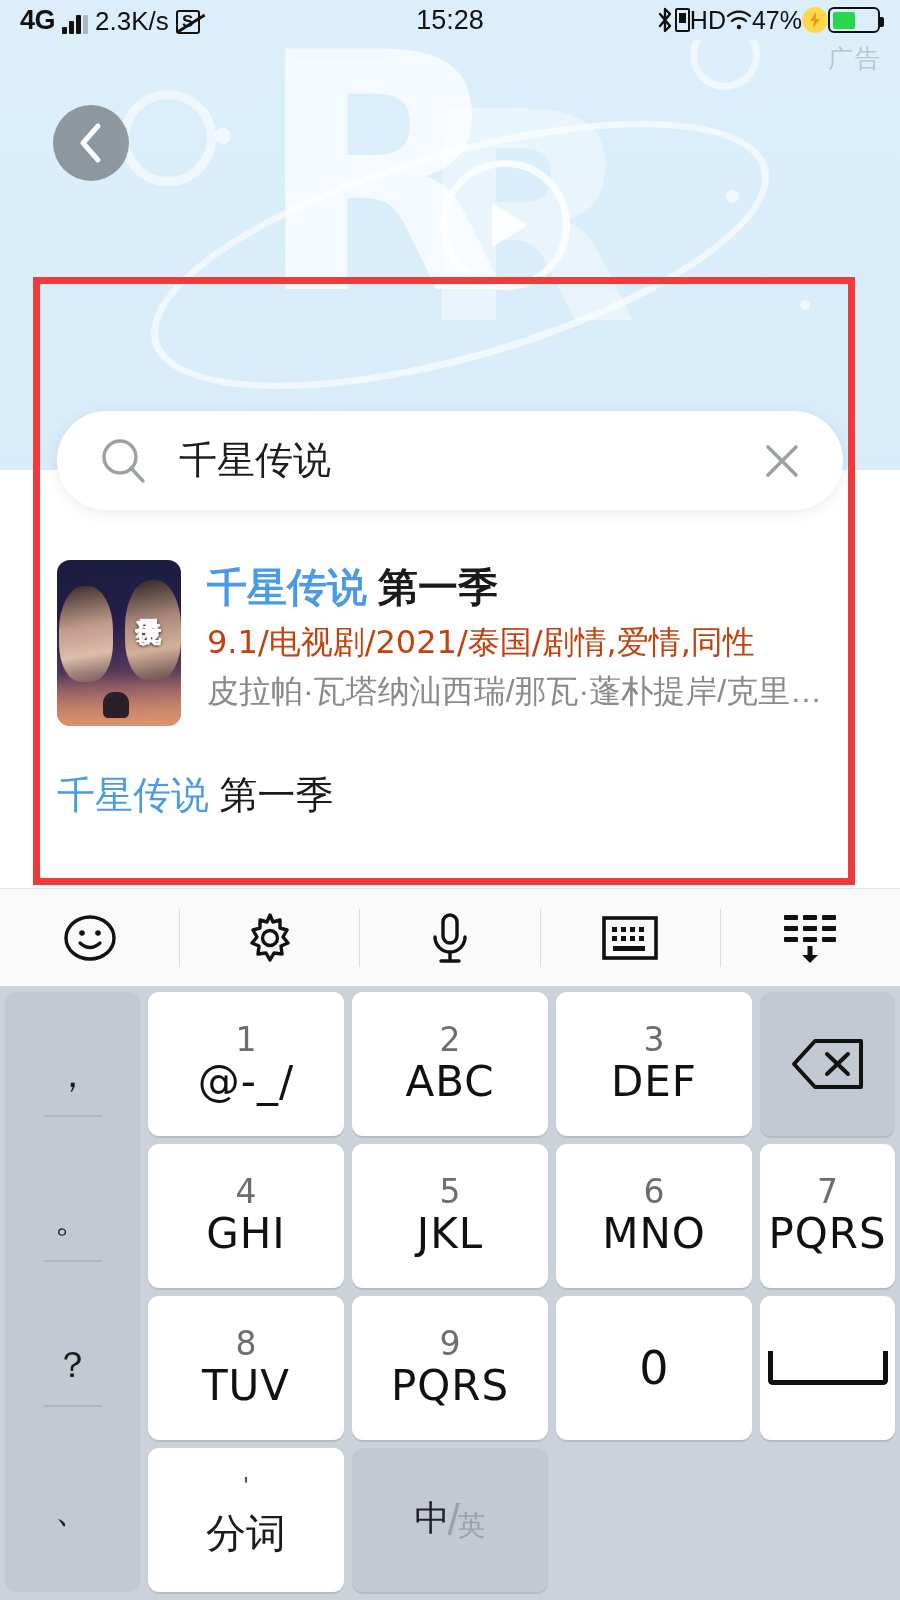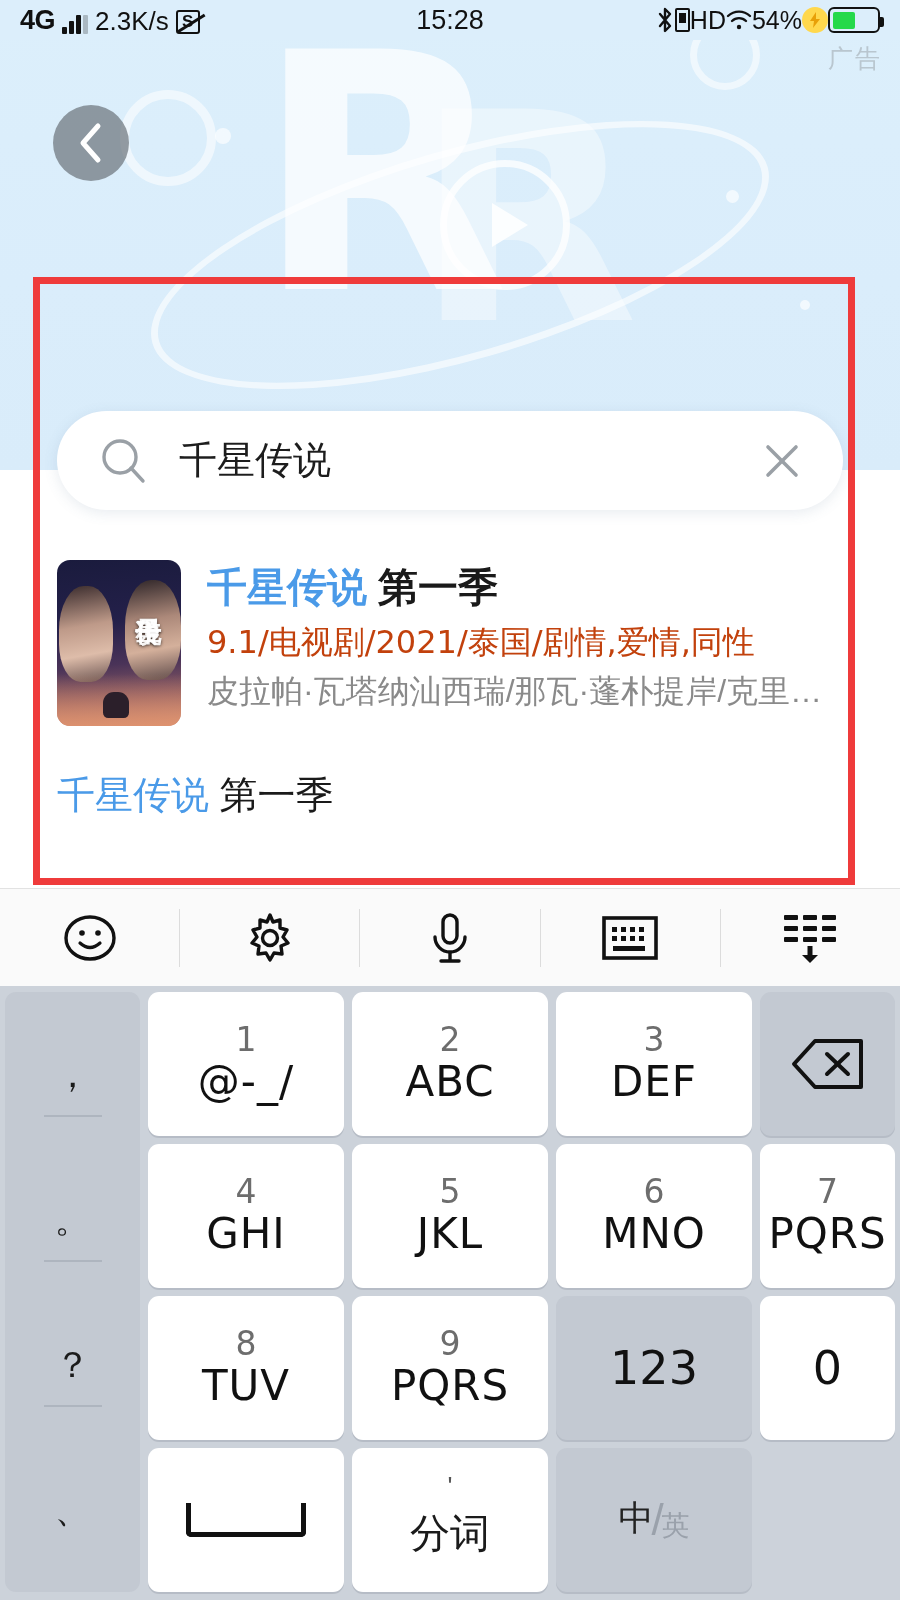--- a/index.html
+++ b/index.html
@@ -309,21 +309,21 @@
       </span>
       <span class="ic-simcard"></span>
       <span class="sb-hd">HD</span>
       <span class="ic-wifi">
         <svg width="26" height="22" viewBox="0 0 26 22">
           <path d="M2 7 A16 16 0 0 1 24 7" fill="none" stroke="#111" stroke-width="2.4" stroke-linecap="round"></path>
           <path d="M6 12 A10 10 0 0 1 20 12" fill="none" stroke="#111" stroke-width="2.4" stroke-linecap="round"></path>
           <circle cx="13" cy="18" r="2.2" fill="#111"></circle>
         </svg>
       </span>
-      <span class="sb-pct">54%</span>
+      <span class="sb-pct">47%</span>
       <span class="ic-bolt">
         <svg width="14" height="18" viewBox="0 0 14 18">
             <path d="M8 1 L2 10 L6 10 L5 17 L12 8 L8 8 Z" fill="#e8a008"></path>
           </svg>
       </span>
       <span class="ic-batt">
           <span></span>
         </span>
     </div>
   </div>
@@ -451,23 +451,20 @@
         <span class="alpha">PQRS</span>
       </div>
       <div class="key">
         <span class="num">8</span>
         <span class="alpha">TUV</span>
       </div>
       <div class="key">
         <span class="num">9</span>
         <span class="alpha">PQRS</span>
       </div>
-      <div class="key fn">
-        <span class="solo">123</span>
-      </div>
 
       <div class="key">
         <span class="solo">0</span>
       </div>
       <div class="key">
         <span class="spacebar-ic"></span>
       </div>
       <div class="key">
         <span class="tick">'</span>
         <span class="cn">分词</span>

